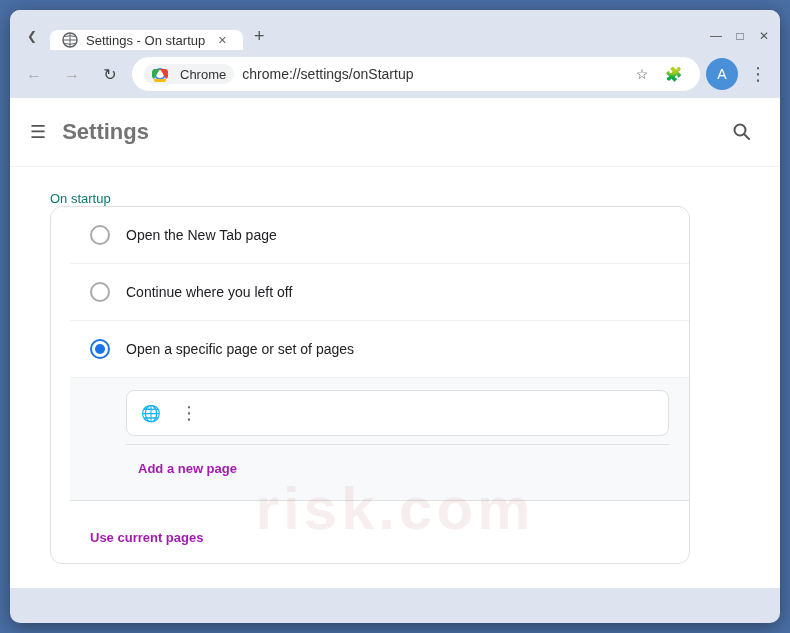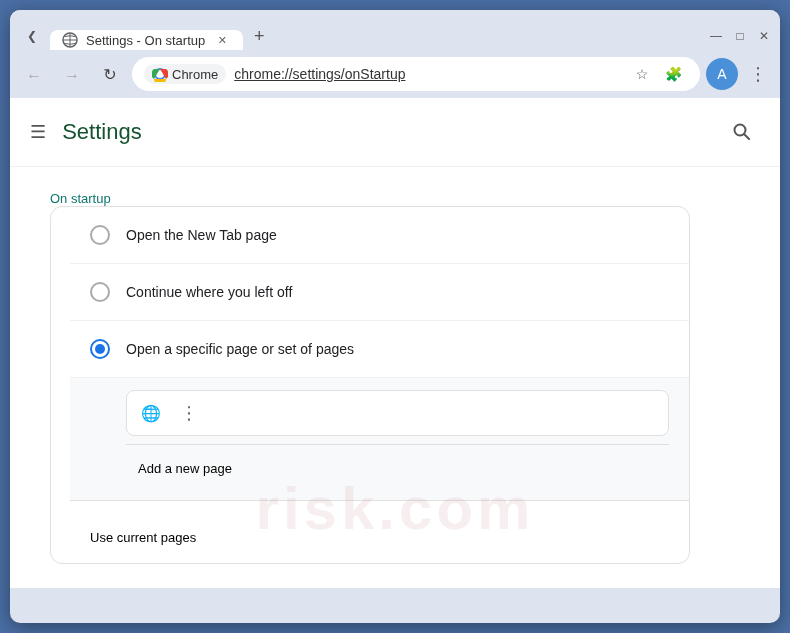--- a/index.html
+++ b/index.html
@@ -137,38 +137,37 @@
       background: white;
       border-radius: 20px;
       display: flex;
       align-items: center;
       padding: 0 12px;
       gap: 8px;
     }
     .chrome-badge {
       display: flex;
       align-items: center;
-      gap: 4px;
+      gap: 12px;
       background: #f1f3f4;
       border-radius: 12px;
       padding: 2px 8px;
       font-size: 13px;
       font-weight: 500;
       color: #333;
       justify-content: center;
     }
     .chrome-logo {
       width: 16px;
       height: 16px;
     }
     .address-url {
       font-size: 14px;
       color: #333;
       flex: 1;
-      text-decoration: underline;
     }
     .address-icons {
       display: flex;
       align-items: center;
       gap: 4px;
     }
     .addr-icon {
       width: 28px;
       height: 28px;
       border-radius: 50%;
@@ -215,22 +214,22 @@
       border-bottom: 1px solid #f0f0f0;
     }
     .hamburger {
       font-size: 18px;
       color: #555;
       cursor: pointer;
       margin-right: 16px;
     }
     .settings-title {
       font-size: 22px;
-      font-weight: 400;
-      color: #14532d;
+      font-weight: 700;
+      color: #737373;
       flex: 1;
     }
     .search-icon-btn {
       width: 36px;
       height: 36px;
       border-radius: 50%;
       display: flex;
       align-items: center;
       justify-content: center;
       font-size: 18px;
@@ -329,24 +328,25 @@
       color: #5f6368;
       cursor: pointer;
     }
     .divider {
       height: 1px;
       background: #e0e0e0;
       margin: 8px 0;
     }
     .link-btn {
       font-size: 13px;
-      color: #000000;
+      color: #a21caf;
       cursor: pointer;
       padding: 8px 12px;
       display: inline-block;
+      font-weight: bold;
     }
     .watermark {
       position: absolute;
       bottom: 80px;
       left: 50%;
       transform: translateX(-50%);
       font-size: 60px;
       color: rgba(200, 150, 150, 0.15);
       font-weight: bold;
       white-space: nowrap;

